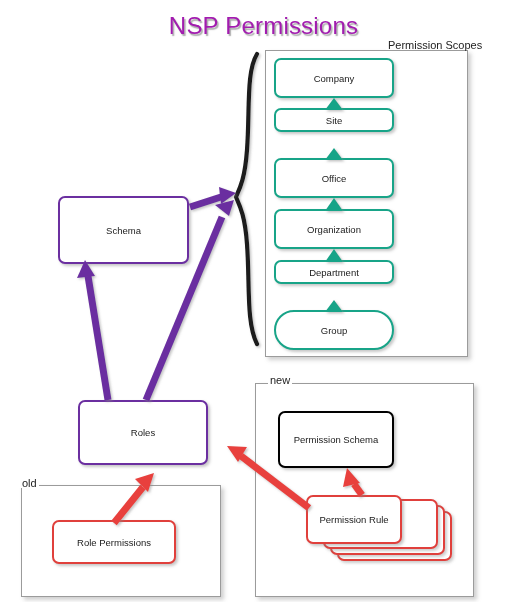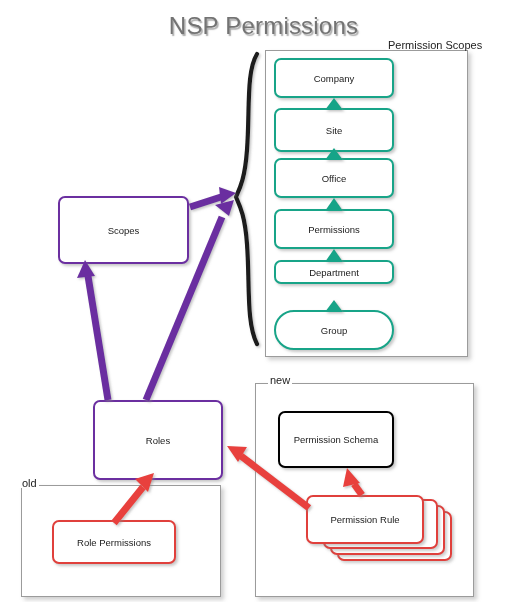--- a/index.html
+++ b/index.html
@@ -17,21 +17,21 @@
   }
 
   
   #diagram-title {
     position: absolute;
     left: 0;
     top: 12px;
     width: 527px;
     text-align: center;
     font-size: 24px;
-    color: #737373;
+    color: #a21caf;
     letter-spacing: 0.2px;
     text-shadow: 1.5px 1.5px 1.2px rgba(140,140,140,0.75);
     white-space: nowrap;
   }
 
   
   .group-frame {
     position: absolute;
     background: #ffffff;
     border: 1px solid #9b9b9b;
@@ -92,43 +92,43 @@
 <body>
 
 <div id="canvas">
 
   <div id="diagram-title">NSP Permissions</div>
 
   <div class="group-frame" style="left:265px; top:50px; width:203px; height:307px;"></div>
   <div class="group-label" style="left:386px; top:40px;">Permission Scopes</div>
 
   <div class="node scope" style="left:274px; top:58px; width:120px; height:40px;">Company</div>
-  <div class="node scope" style="left:274px; top:108px; width:120px; height:44px;">Site</div>
+  <div class="node scope" style="left:274px; top:108px; width:120px; height:24px;">Site</div>
   <div class="node scope" style="left:274px; top:158px; width:120px; height:40px;">Office</div>
-  <div class="node scope" style="left:274px; top:209px; width:120px; height:40px;">Permissions</div>
+  <div class="node scope" style="left:274px; top:209px; width:120px; height:40px;">Organization</div>
   <div class="node scope" style="left:274px; top:260px; width:120px; height:24px;">Department</div>
   <div class="node scope" style="left:274px; top:310px; width:120px; height:40px;border-radius:20px;">Group</div>
 
-  <div class="node purple" style="left:58px; top:196px; width:131px; height:68px;">Scopes</div>
+  <div class="node purple" style="left:58px; top:196px; width:131px; height:68px;">Schema</div>
 
-  <div class="node purple" style="left:93px; top:400px; width:130px; height:80px;">Roles</div>
+  <div class="node purple" style="left:78px; top:400px; width:130px; height:65px;">Roles</div>
 
   <div class="group-frame" style="left:21px; top:485px; width:200px; height:112px;"></div>
   <div class="group-label" style="left:20px; top:478px;">old</div>
   <div class="node red" style="left:52px; top:520px; width:124px; height:44px;">Role Permissions</div>
 
   <div class="group-frame" style="left:255px; top:383px; width:219px; height:214px;"></div>
   <div class="group-label" style="left:268px; top:375px;">new</div>
 
   <div class="node orange" style="left:278px; top:411px; width:116px; height:57px;">Permission Schema</div>
 
   <div class="stack-card" style="left:337px; top:511px; width:115px; height:50px;"></div>
   <div class="stack-card" style="left:330px; top:505px; width:115px; height:50px;"></div>
   <div class="stack-card" style="left:323px; top:499px; width:115px; height:50px;"></div>
-  <div class="node red" style="left:306px; top:495px; width:118px; height:49px;">Permission Rule</div>
+  <div class="node red" style="left:306px; top:495px; width:96px; height:49px;">Permission Rule</div>
 
   <svg id="overlay" viewBox="0 0 527 602">
     <defs>
       <filter id="softshadow" x="-30%" y="-30%" width="170%" height="170%">
         <feDropShadow dx="1.5" dy="1.5" stdDeviation="1.1" flood-color="#888888" flood-opacity="0.5"></feDropShadow>
       </filter>
     </defs>
 
     <g filter="url(#softshadow)">
       <path d="M 257,54

